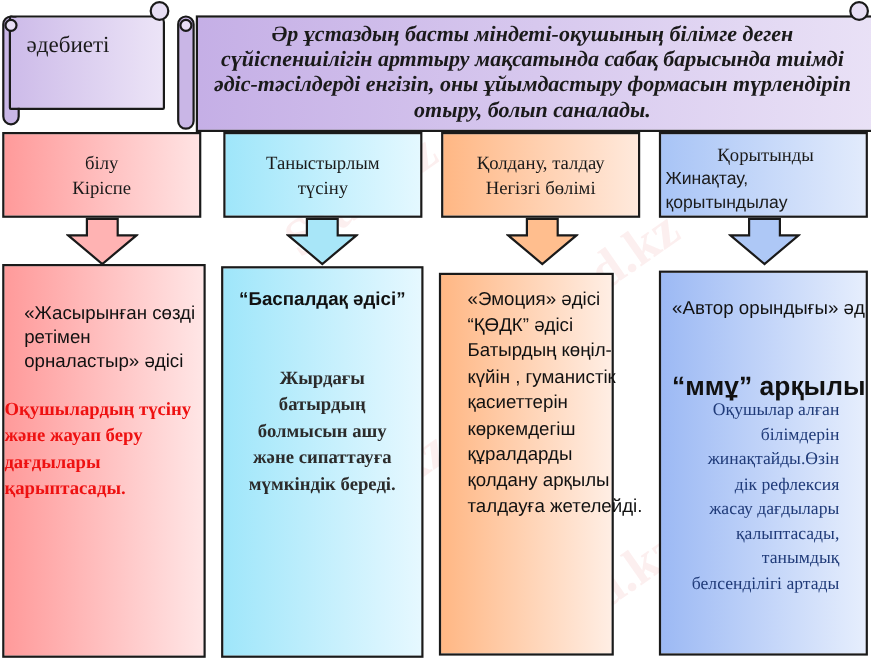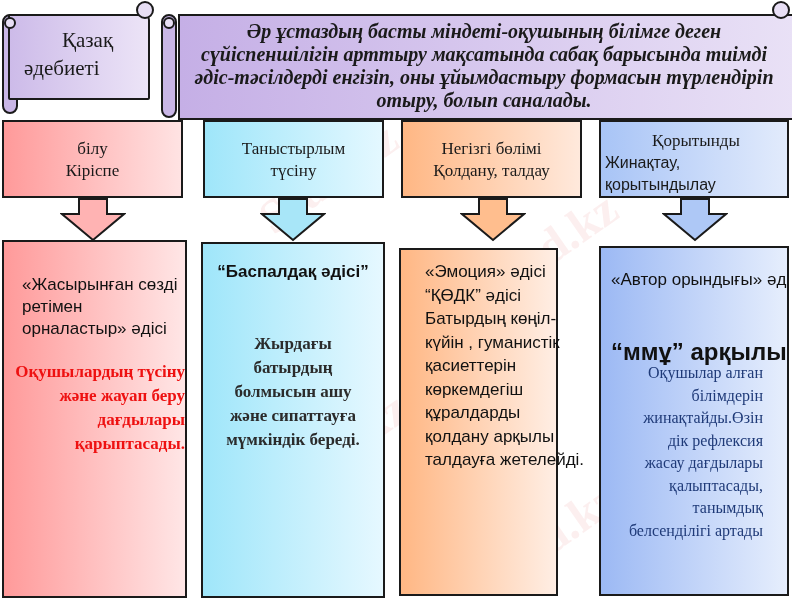--- a/index.html
+++ b/index.html
@@ -44,21 +44,21 @@
 
   
   .cbox { position:absolute; top:242px; height:356px; border:2px solid #1a1a1a; box-sizing:border-box; }
   #c1 { left:2px; width:185px; background:linear-gradient(90deg,#ff9a9a,#ffe6e6); top:240px; height:358px; }
   #c2 { left:201px; width:184px; background:linear-gradient(90deg,#9fe6fa,#e6f8ff); }
   #c3 { left:399px; width:159px; top:248px; height:348px; background:linear-gradient(90deg,#ffb784,#ffeee4); }
   #c4 { left:599px; width:190px; top:246px; height:350px; background:linear-gradient(90deg,#9cb9f4,#e6eefd); }
 
   .sans { font-family:"Liberation Sans", sans-serif; }
   #c1 .method { position:absolute; left:18px; top:32px; font-size:17px; line-height:22px; color:#111; width:160px; }
-  #c1 .goal { position:absolute; left:0; right:0; top:118px; text-align:right; font-weight:bold; font-size:17px; line-height:24px; color:#ee1111; }
+  #c1 .goal { position:absolute; left:0; right:0; top:118px; text-align:left; font-weight:bold; font-size:17px; line-height:24px; color:#ee1111; }
 
   #c2 .method { position:absolute; left:0; right:0; top:18px; text-align:center; font-weight:bold; font-size:17px; color:#111; white-space:nowrap; }
   #c2 .goal { position:absolute; left:0; right:0; top:88px; text-align:center; font-weight:bold; font-size:17px; line-height:24px; color:#2b2b2b; }
 
   #c3 .method { position:absolute; left:24px; top:10px; font-size:17px; line-height:23.5px; color:#111; width:160px; }
 
   #c4 .method { position:absolute; left:10px; top:20px; font-size:17px; line-height:23px; color:#111; white-space:nowrap; }
   #c4 .table-name { position:absolute; left:10px; top:90px; font-weight:bold; font-size:24px; color:#111; white-space:nowrap; }
   #c4 .goal { position:absolute; left:0; right:0; top:114px; text-align:right; font-size:16px; line-height:22.5px; color:#1f3a78; }
 
@@ -71,21 +71,20 @@
 <div class="wm" style="left:470px;top:220px;">Stud.kz</div>
 <div class="wm" style="left:260px;top:420px;">Stud.kz</div>
 <div class="wm" style="left:470px;top:510px;">Stud.kz</div>
 
 <div class="scroll" id="title-scroll">
   <div class="roll-left"></div>
   <div class="sheet"></div>
   <div class="curl top"></div>
   <div class="curl left"></div>
   <div id="title-text">
-    <span class="l1">Қазақ</span>
     <span>әдебиеті</span>
   </div>
 </div>
 
 <div class="scroll" id="mission-scroll">
   <div class="roll-left"></div>
   <div class="sheet"></div>
   <div class="curl top"></div>
   <div class="curl left"></div>
   <div id="mission-text">Әр ұстаздың басты міндеті-оқушының білімге деген сүйіспеншілігін арттыру мақсатында сабақ барысында тиімді әдіс-тәсілдерді енгізіп, оны ұйымдастыру формасын түрлендіріп отыру, болып саналады.</div>
@@ -98,22 +97,22 @@
   </div>
 </div>
 <div class="hbox" id="h2">
   <div class="txt">
     <div>Таныстырлым</div>
     <div>түсіну</div>
   </div>
 </div>
 <div class="hbox" id="h3">
   <div class="txt">
+    <div>Қолдану, талдау</div>
     <div>Негізгі бөлімі</div>
-    <div>Қолдану, талдау</div>
   </div>
 </div>
 <div class="hbox" id="h4">
   <div class="txt">
     <span class="t-title">Қорытынды</span>
     <span class="t-sans">Жинақтау,</span>
     <span class="t-sans">қорытындылау</span>
   </div>
 </div>
 

